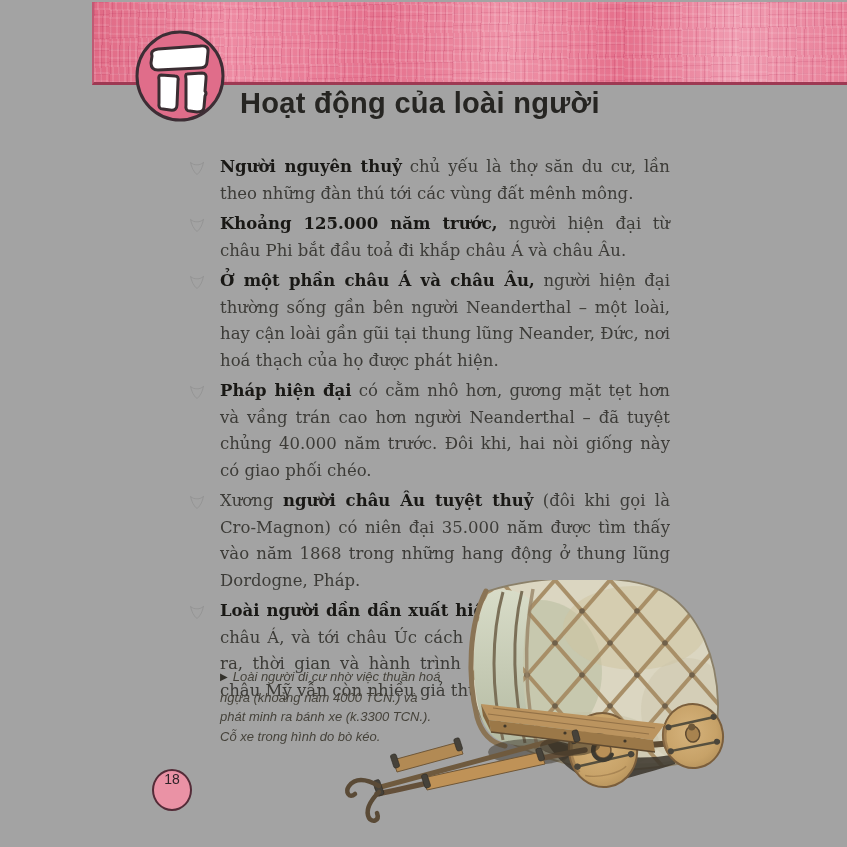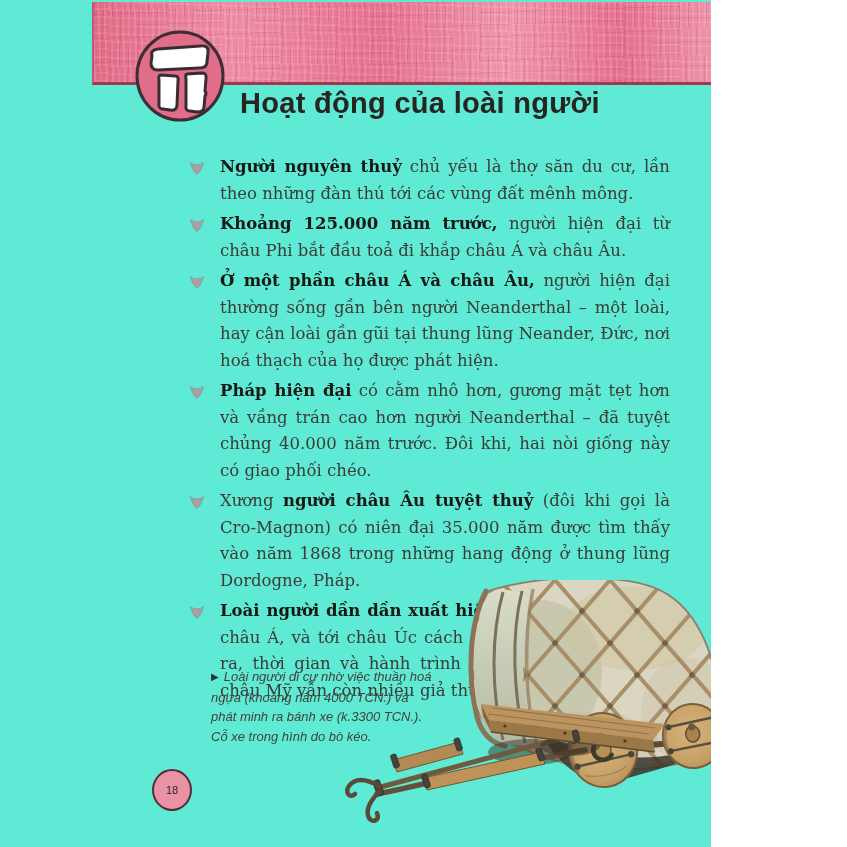--- a/index.html
+++ b/index.html
@@ -1,17 +1,17 @@
 <!DOCTYPE html>
 <html><head>
 <meta charset="utf-8">
 <style>
   html,body { margin:0; padding:0; background:#fff; }
   .page {
-    position:relative; width:711px; height:847px; background:#5eead4;
+    position:relative; width:847px; height:847px; background:#a3a3a3;
     font-family:"Liberation Sans", sans-serif; overflow:hidden;
   }
 
   
   .banner {
     position:absolute; left:92px; top:2px; width:755px; height:80px;
     background-color:#e87e97;
     background-image:
       repeating-linear-gradient(88deg, rgba(255,255,255,.12) 0 2px, rgba(255,255,255,0) 2px 6px),
       repeating-linear-gradient(92deg, rgba(170,32,78,.16) 0 1px, rgba(170,32,78,0) 1px 9px),
@@ -39,37 +39,37 @@
   .bullets li {
     position:relative; padding-left:31px; margin:0 0 4px 0;
     font-family:"DejaVu Serif", serif; font-size:16.5px; line-height:26.5px;
     color:#3c3b37; text-align:justify;
   }
   .bullets li b { color:#191815; }
   .bullet-icon { position:absolute; left:1px; top:7px; width:14px; height:14px; }
 
   
   .caption {
-    position:absolute; left:211px; top:667px; width:240px;
+    position:absolute; left:220px; top:667px; width:240px;
     font-size:13px; font-style:italic; color:#45423a; line-height:19.5px;
   }
   .caption .marker {
     font-style:normal; font-size:10px; color:#33312b;
     margin-right:5px; position:relative; top:-1px;
   }
 
   
   .wagon { position:absolute; left:335px; top:580px; width:400px; height:252px; }
 
   
   .page-num {
     position:absolute; left:152px; top:769px; width:36px; height:38px;
     background:#ea92a5; border:2px solid #542c38; border-radius:50%;
-    display:flex; align-items:center; justify-content:center;
-    font-size:11px; color:#2e2328;
+    display:flex; align-items:flex-start; justify-content:center;
+    font-size:14px; color:#2e2328;
   }
 </style>
 </head>
 <body>
 
 <div class="page">
 
   <div class="banner"></div>
 
   <div class="badge">

